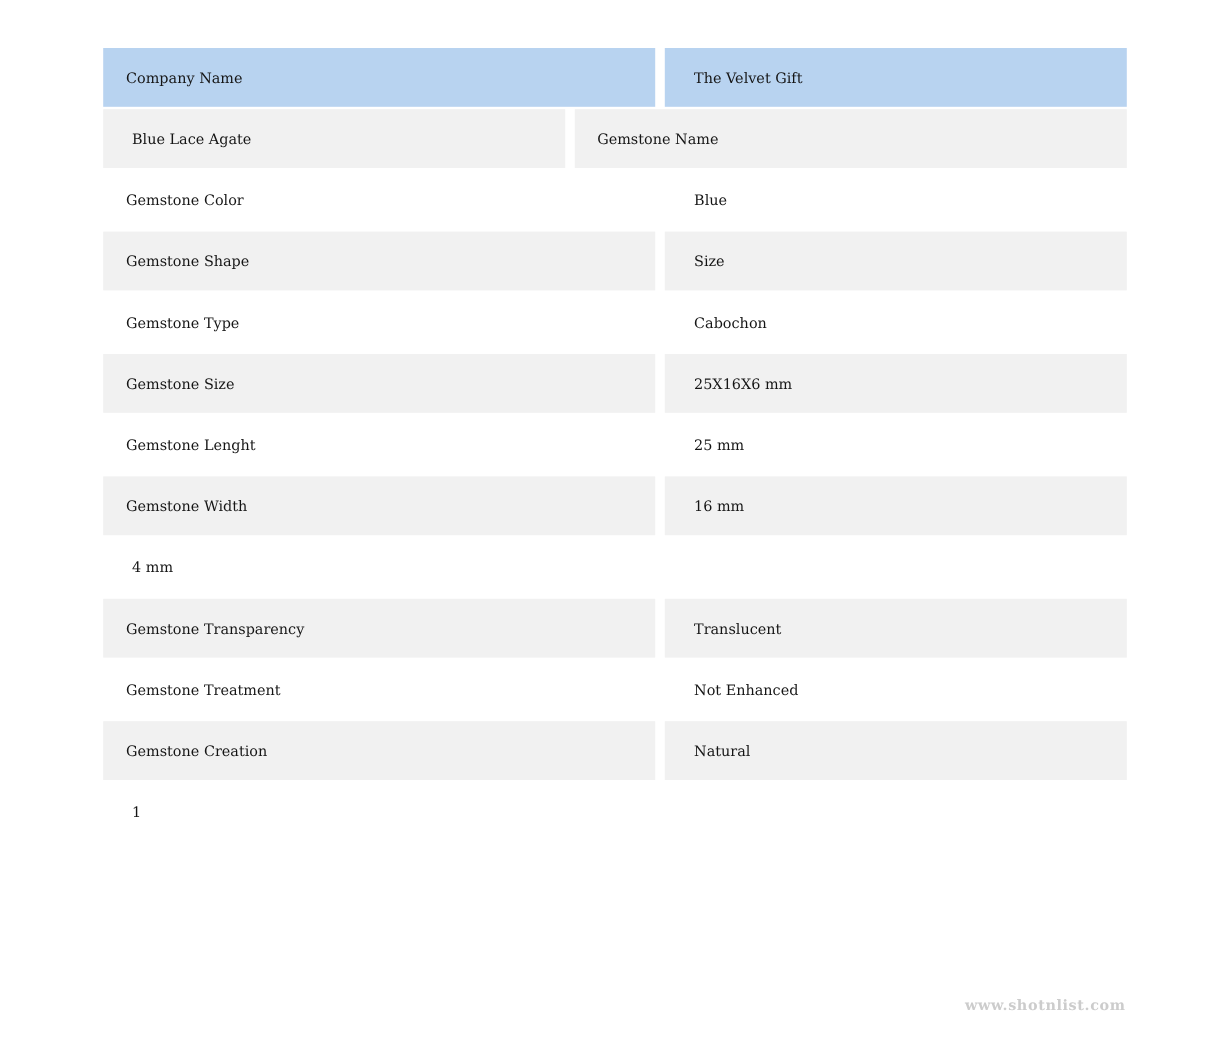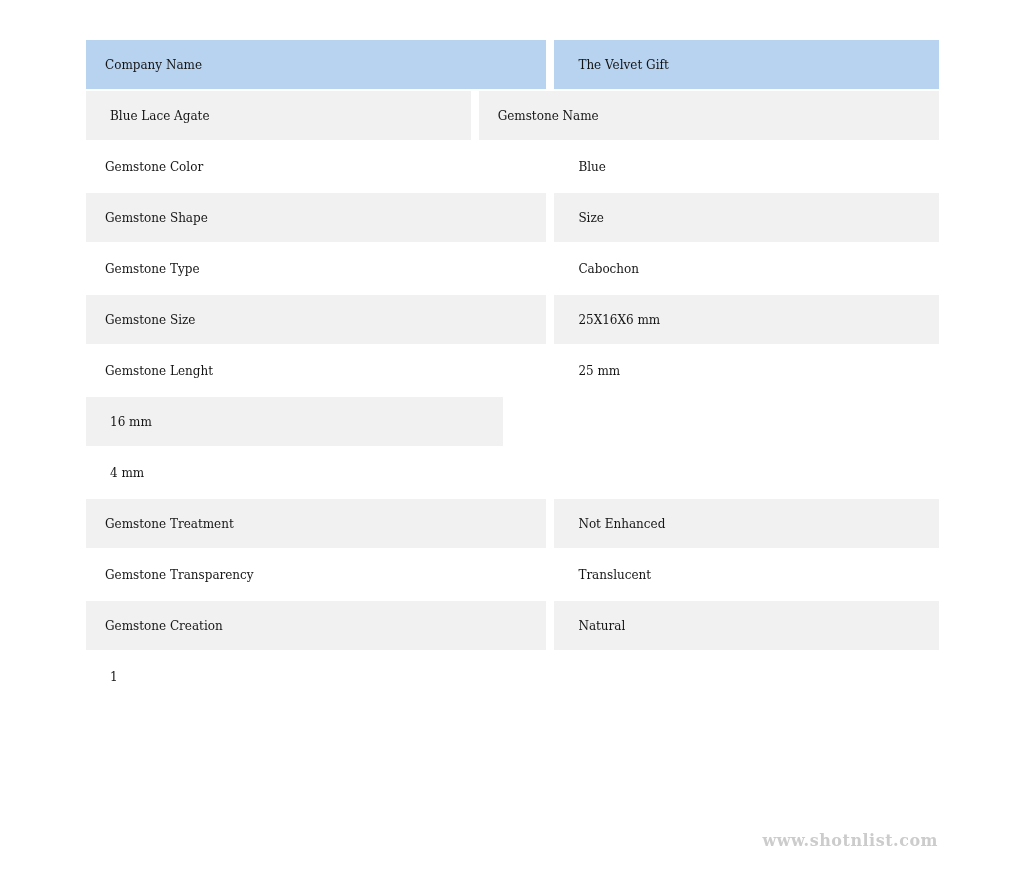--- a/index.html
+++ b/index.html
@@ -46,21 +46,21 @@
     width: 417px;
     padding-left: 24px;
   }
   .row.header .cell { background: var(--header-bg); }
   .row:nth-child(even) .cell { background: var(--stripe-bg); }
   .watermark {
     position: absolute;
     top: 831px;
     right: 86px;
     font-weight: bold;
-    font-size: 16px;
+    font-size: 12px;
     letter-spacing: 0.5px;
     color: var(--watermark-color);
   }
 </style>
 </head>
 <body>
 
 <div class="spec-table">
   <div class="row header">
     <div class="cell label">Company Name</div>
@@ -84,32 +84,33 @@
   </div>
   <div class="row">
     <div class="cell label">Gemstone Size</div>
     <div class="cell value">25X16X6 mm</div>
   </div>
   <div class="row">
     <div class="cell label">Gemstone Lenght</div>
     <div class="cell value">25 mm</div>
   </div>
   <div class="row">
+    <div class="cell label">Gemstone Width</div>
     <div class="cell value">16 mm</div>
   </div>
   <div class="row">
     <div class="cell value">4 mm</div>
   </div>
   <div class="row">
+    <div class="cell label">Gemstone Transparency</div>
+    <div class="cell value">Translucent</div>
+  </div>
+  <div class="row">
     <div class="cell label">Gemstone Treatment</div>
     <div class="cell value">Not Enhanced</div>
-  </div>
-  <div class="row">
-    <div class="cell label">Gemstone Transparency</div>
-    <div class="cell value">Translucent</div>
   </div>
   <div class="row">
     <div class="cell label">Gemstone Creation</div>
     <div class="cell value">Natural</div>
   </div>
   <div class="row">
     <div class="cell value">1</div>
   </div>
 </div>
 

